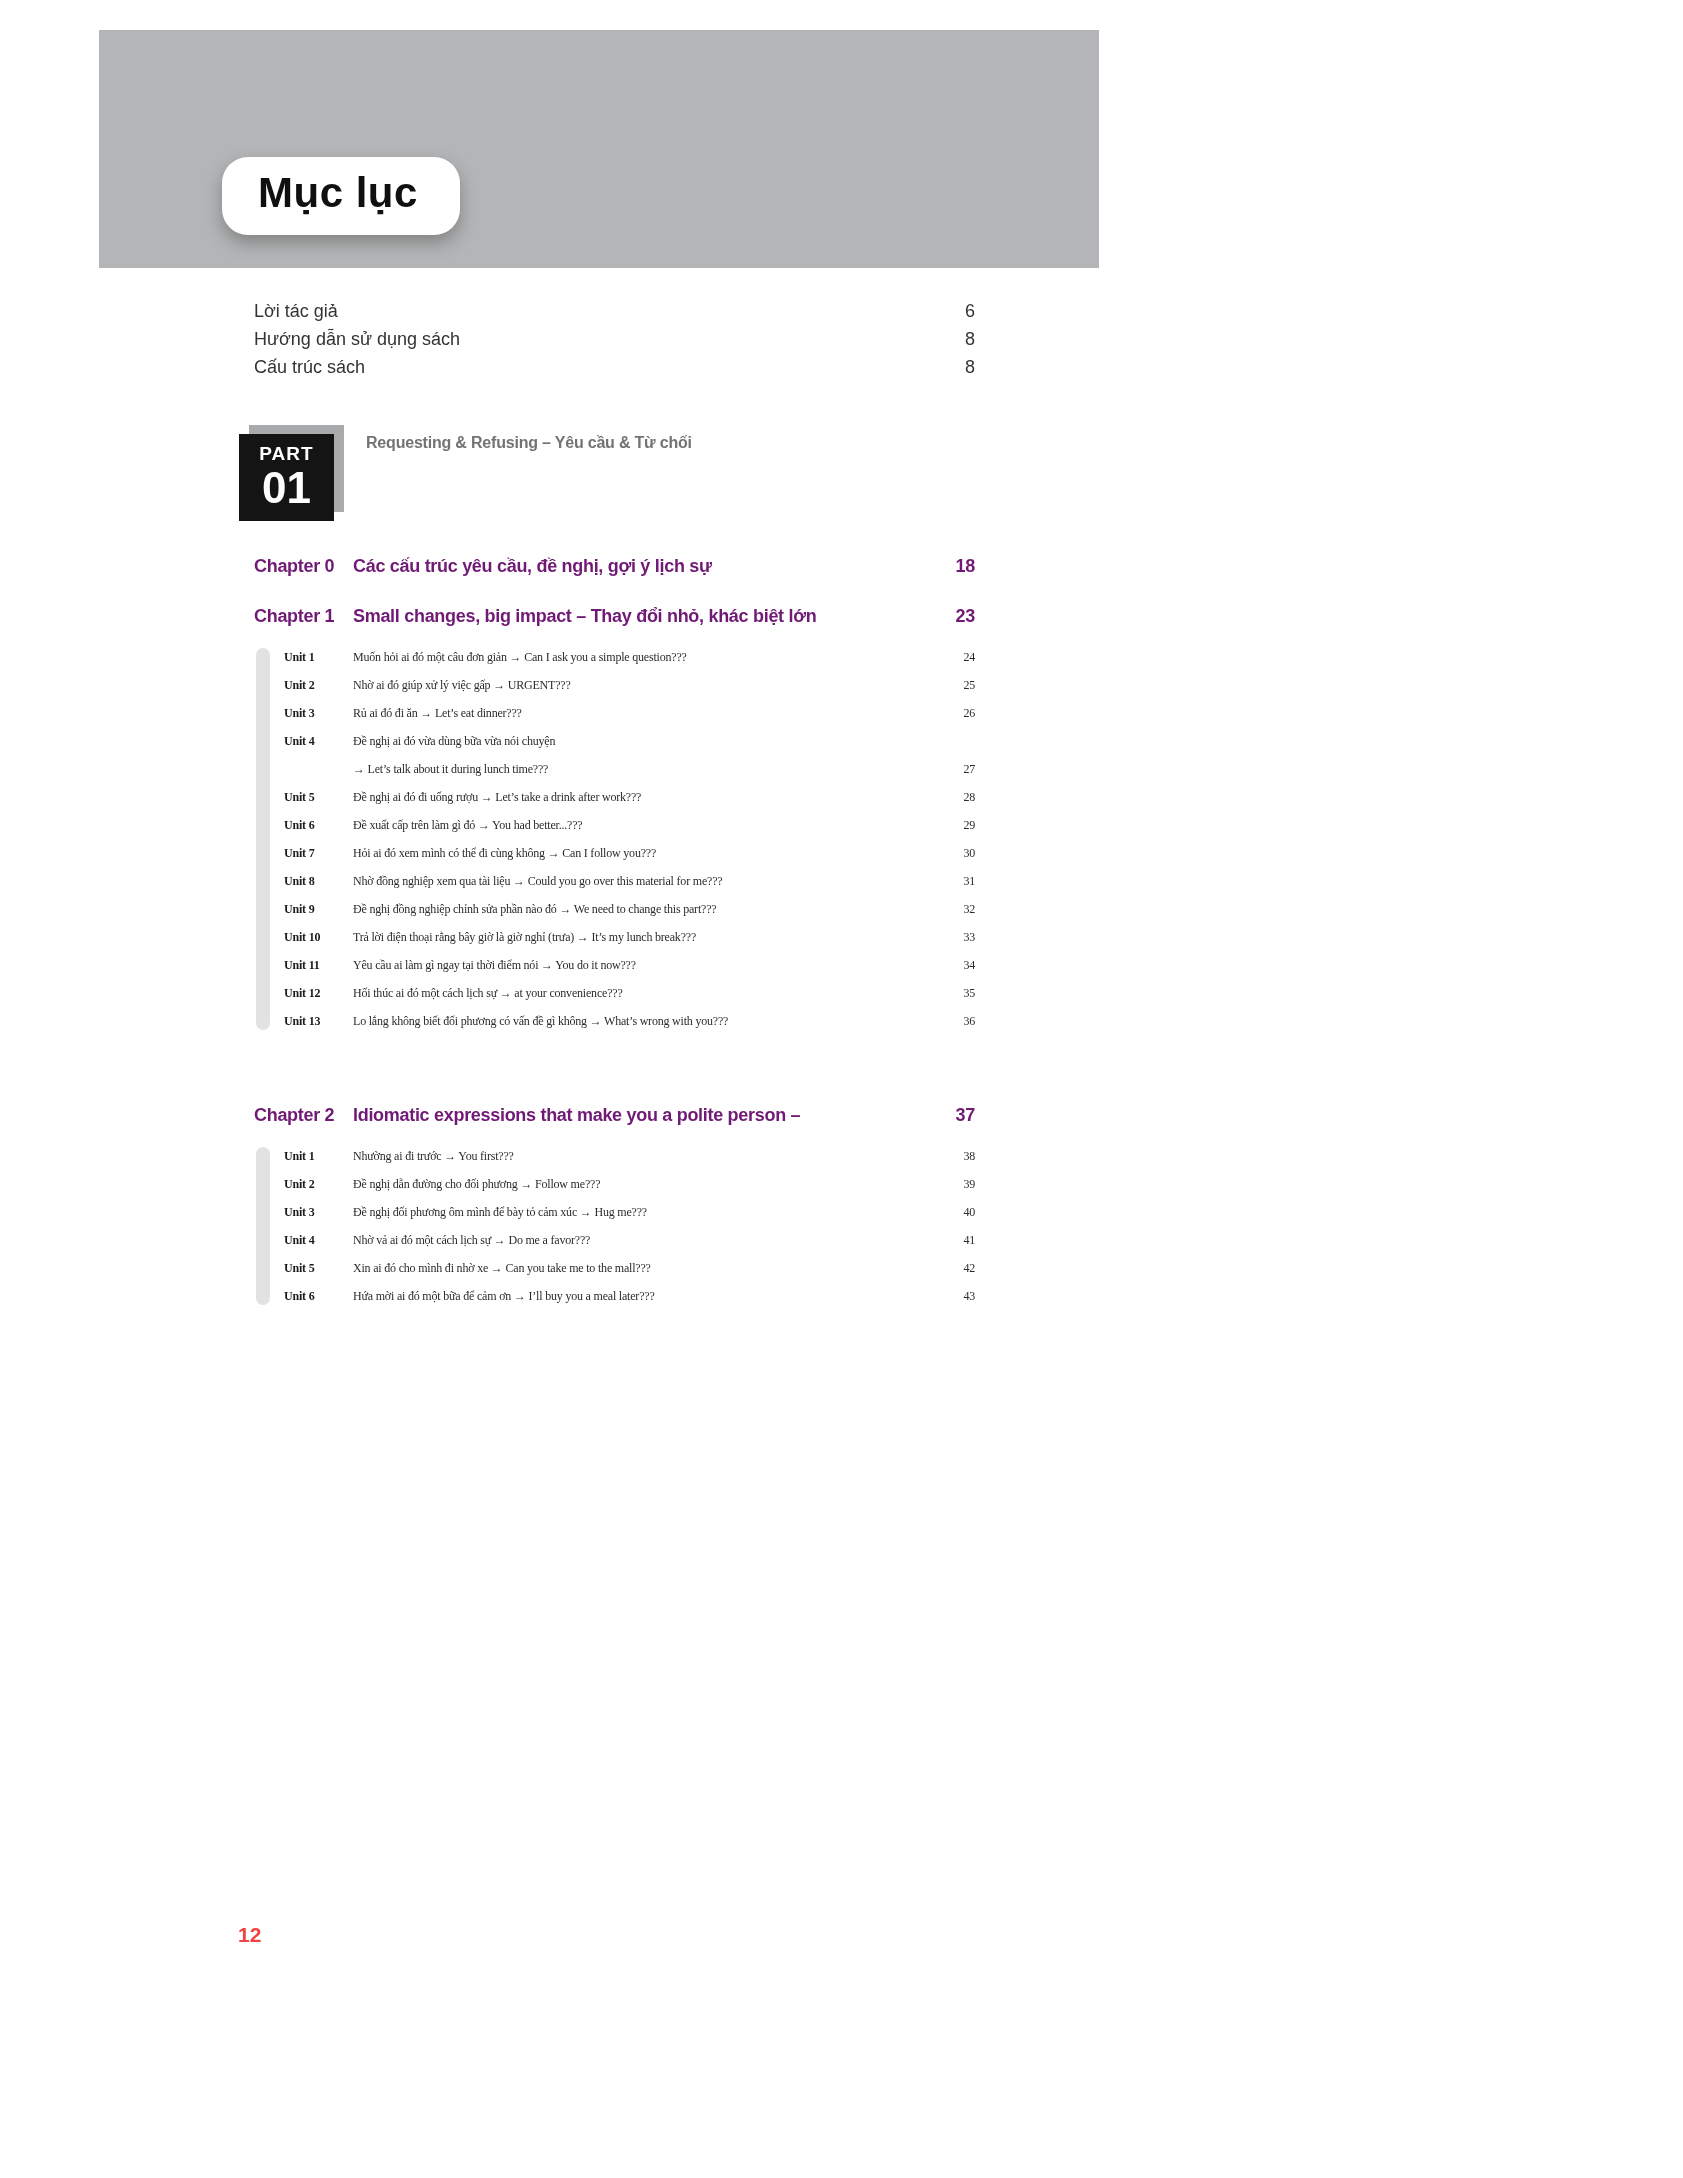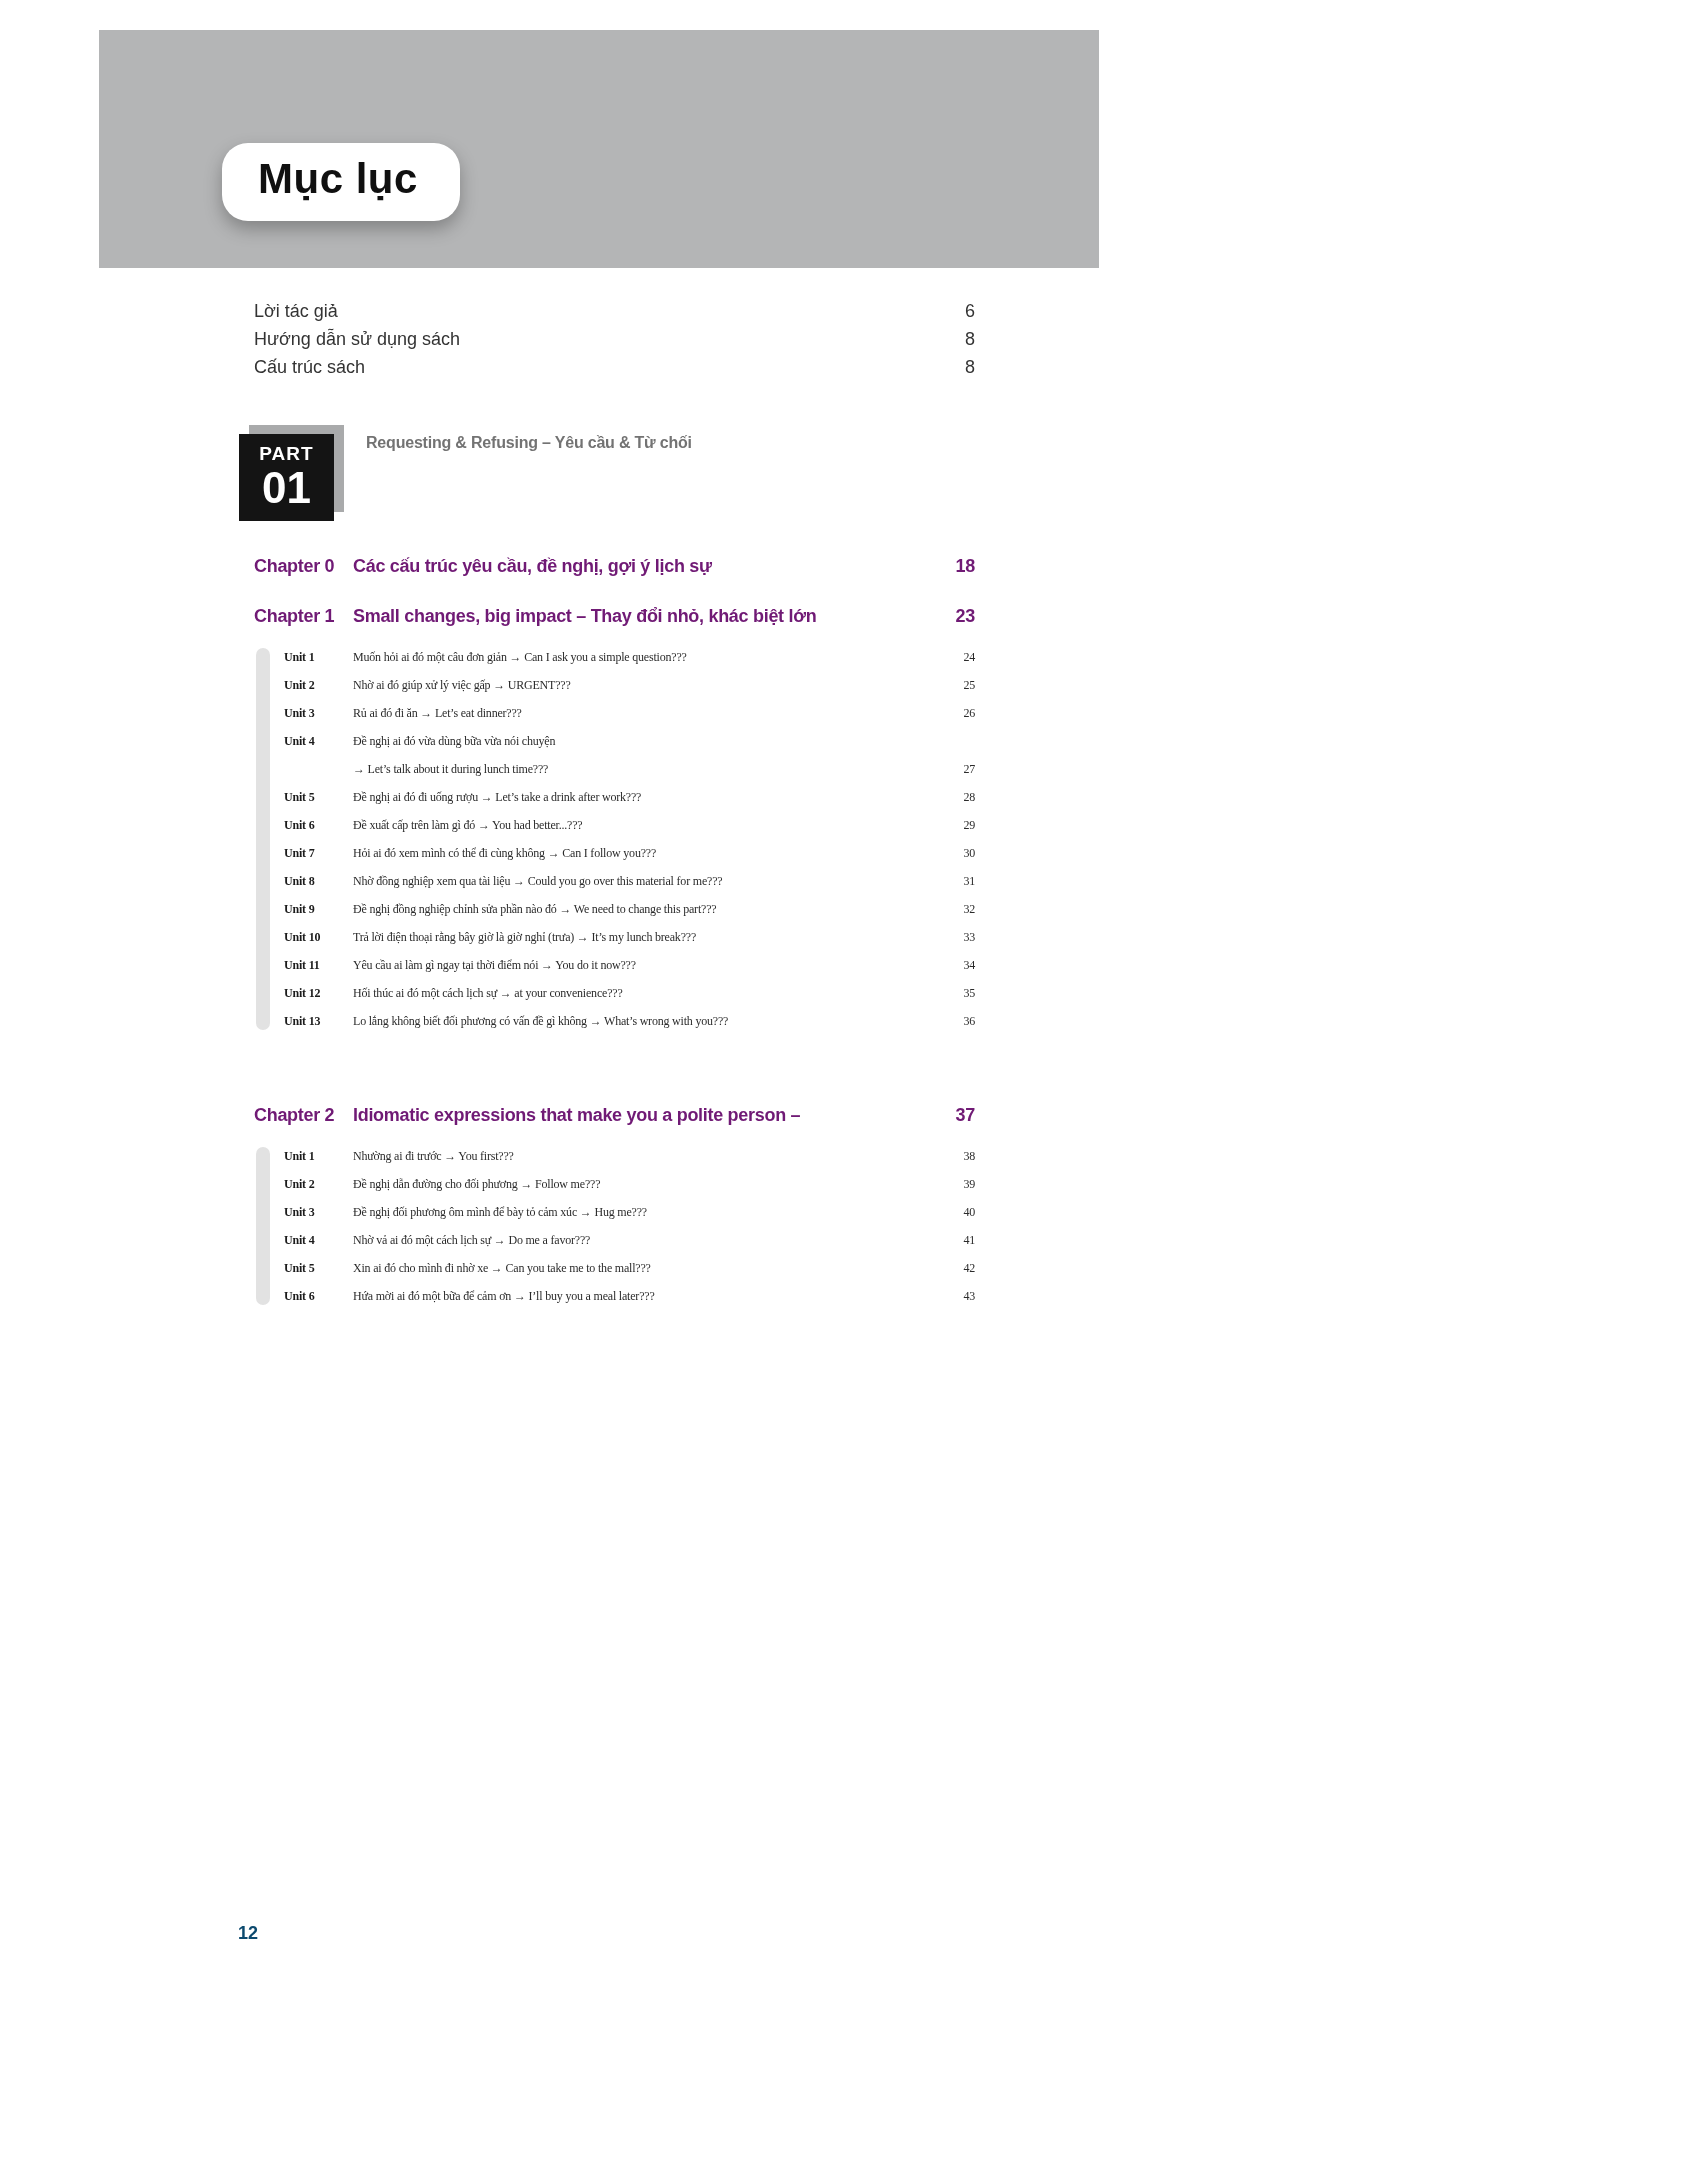--- a/index.html
+++ b/index.html
@@ -13,21 +13,21 @@
     overflow: hidden;
   }
 
   
   .band {
     position: absolute; left: 99px; top: 30px;
     width: 1000px; height: 238px;
     background: #b4b5b6;
   }
   .badge {
-    position: absolute; left: 123px; top: 113px;
+    position: absolute; left: 123px; top: 127px;
     background: #ffffff;
     border-radius: 26px;
     padding: 12px 42px 18px 36px;
     box-shadow: 0 8px 18px rgba(0,0,0,0.28);
   }
   .badge-text {
     font-size: 42px; font-weight: bold; color: #101010; letter-spacing: 0.5px;
   }
 
   
@@ -76,21 +76,21 @@
     font-size: 12px; line-height: 28px; letter-spacing: -0.2px;
     color: #2b2b2b;
     font-family: Liberation Serif, serif;
   }
   .unit-label { font-weight: bold; color: #1c1c1c; }
   .unit-page { text-align: right; align-self: end; }
 
   
   .footer-num {
     position: absolute; left: 238px; top: 1923px;
-    font-size: 18px; font-weight: bold; color: #0c4a6e; text-align: right;
+    font-size: 21px; font-weight: bold; color: #ef4444; text-align: right;
   }
 </style>
 </head>
 <body>
 
 <div>
 
   <div class="band">
     <div class="badge">
       <span class="badge-text">Mục lục</span>

